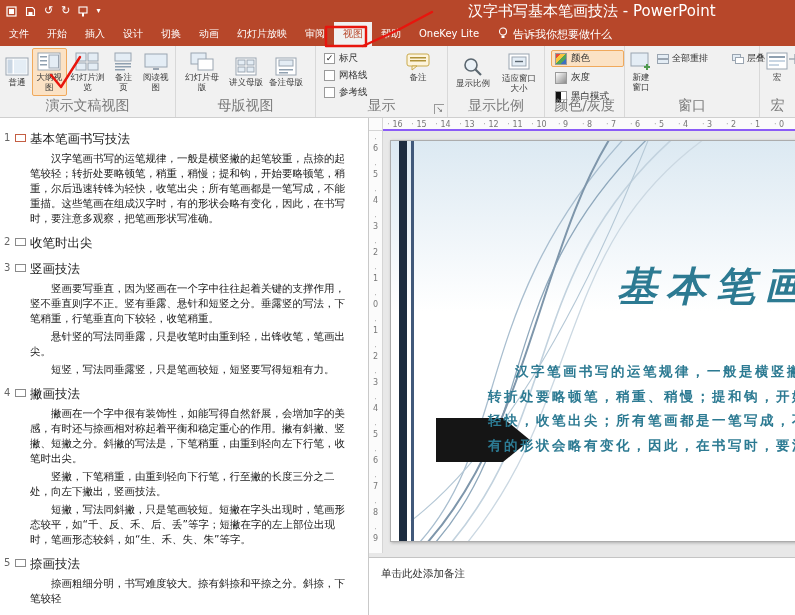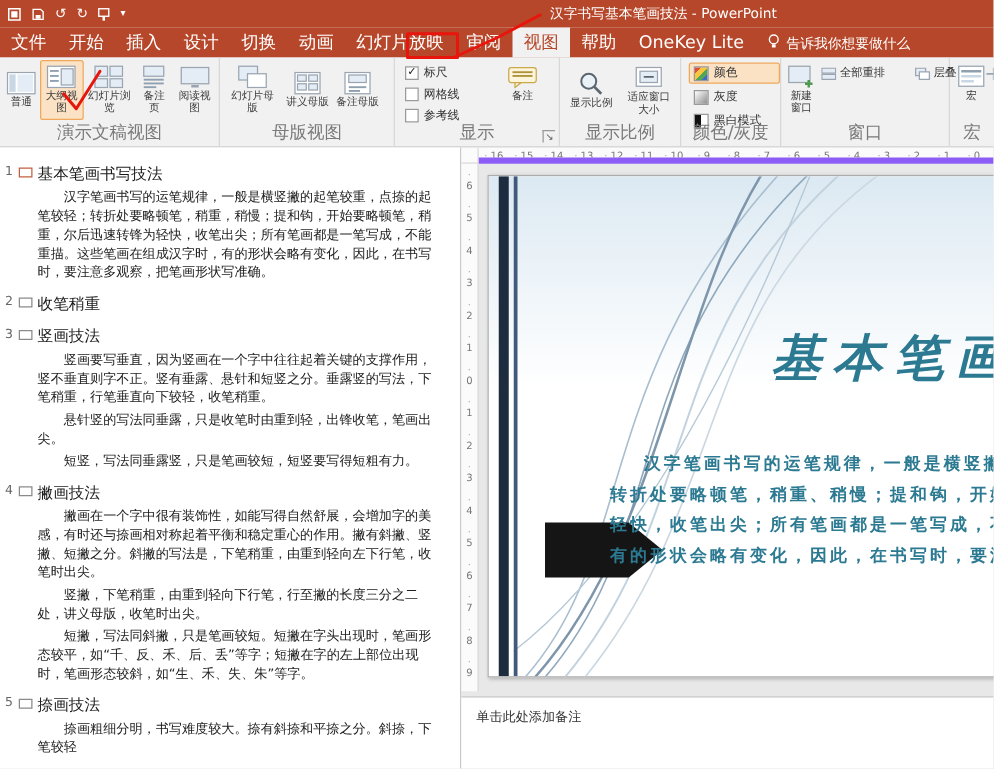--- a/index.html
+++ b/index.html
@@ -4,26 +4,26 @@
 <style>
 *{margin:0;padding:0;box-sizing:border-box}
 html,body{width:795px;height:615px;overflow:hidden;font-family:"DejaVu Sans","Liberation Sans",sans-serif}
 .app{position:relative;width:795px;height:615px;background:#E8E8E8;overflow:hidden}
 
 
 .titlebar{position:absolute;top:0;left:0;width:100%;height:22px;background:var(--accent);color:#fff}
 .qat{position:absolute;left:6px;top:0;height:22px;display:flex;align-items:center;gap:8px}
 .qat .g{font-size:11px;color:#fff;line-height:22px}
 .qat svg{display:block}
-.title-text{position:absolute;left:440px;top:0;line-height:22px;font-size:11px;color:#fff;white-space:nowrap}
+.title-text{position:absolute;left:468px;top:0;line-height:22px;font-size:15px;color:#fff;white-space:nowrap}
 
 
 .menubar{position:absolute;top:22px;left:0;width:100%;height:24px;background:var(--accent);display:flex;align-items:stretch}
 .tabs{display:flex}
-.tab{padding:0 9px;line-height:24px;font-size:14px;color:#fff;white-space:nowrap}
+.tab{padding:0 9px;line-height:24px;font-size:10px;color:#fff;white-space:nowrap}
 .tab.active{background:var(--ribbonBg);color:var(--accent)}
 .tellme{display:flex;align-items:center;gap:5px;padding:0 10px;color:#fff;font-size:11px;white-space:nowrap}
 
 
 .ribbon{position:absolute;top:46px;left:0;width:100%;height:72px;background:var(--ribbonBg);border-bottom:1px solid #CFCFCF}
 .rgroup{position:absolute;top:0;height:71px;border-right:1px solid #D8D8D8}
 .rgroup:last-child{border-right:none}
 .rlabel{position:absolute;bottom:2px;left:0;width:100%;text-align:center;font-size:14px;color:#7A7A7A;white-space:nowrap}
 .rbtns{display:flex;align-items:center;padding:2px 2px 0 2px}
 .rbtn{display:flex;flex-direction:column;align-items:center;gap:2px;padding:3px 2px;font-size:8.5px;color:#3B3B3B;text-align:center;line-height:9.5px;border:1px solid transparent;border-radius:2px;max-width:48px}
@@ -49,21 +49,21 @@
 .o-block{position:relative;padding:0 14px 0 30px;color:#1A1A1A}
 .o-title{font-size:12.5px;margin:9px 0 3px}
 .o-para{font-size:10.5px;line-height:15px;margin:3px 0;text-indent:21px;color:#202020}
 .o-num{position:absolute;left:4px;top:1px;font-size:10px;color:#666;text-indent:0}
 .o-icon{position:absolute;left:15px;top:3px;width:11px;height:8px;border:1px solid #8A8A8A;background:#fff;text-indent:0}
 .o-icon.current{border-color:#C45E43}
 
 
 .rightpane{position:absolute;left:369px;top:118px;right:0;bottom:0;background:#E8E8E8;overflow:hidden}
 .corner{position:absolute;left:0;top:0;width:14px;height:13px;background:#FBFBFB;border-right:1px solid #D5D5D5;border-bottom:1px solid #D5D5D5}
-.hruler{position:absolute;left:14px;right:0;top:0;height:13px;background:#FBFBFB;border-bottom:5px solid #8b5cf6;display:flex;overflow:hidden}
+.hruler{position:absolute;left:14px;right:0;top:0;height:13px;background:#FBFBFB;border-bottom:2px solid #8b5cf6;display:flex;overflow:hidden}
 .rh{flex:0 0 24px;font-size:8px;color:#777;text-align:center;line-height:13px}
 .rh::before{content:"· ";color:#AAA}
 .vruler{position:absolute;left:0;top:13px;width:14px;height:422px;background:#FBFBFB;border-right:1px solid #D5D5D5;display:flex;flex-direction:column;overflow:hidden}
 .rv{flex:0 0 26px;font-size:8px;color:#777;display:flex;flex-direction:column;align-items:center;justify-content:center;line-height:9px}
 .rv::before{content:"·";color:#AAA}
 .slide{position:absolute;left:21px;top:22px;width:600px;height:402px;background:#fff;border:1px solid #ACACAC;overflow:hidden;box-shadow:1px 1px 3px rgba(0,0,0,.25)}
 .grad{position:absolute;left:0;right:0;top:0;height:170px;background:linear-gradient(180deg,#DCE9F2,rgba(255,255,255,0))}
 .curves{position:absolute;left:0;top:0}
 .curves path{fill:none}
 .bar1{position:absolute;left:8px;top:0;bottom:0;width:8px;background:var(--navyBar)}
@@ -367,21 +367,21 @@
 
       <div class="o-block o-para">
         <span class="o-num"></span>
         
         <span>汉字笔画书写的运笔规律，一般是横竖撇的起笔较重，点捺的起笔较轻；转折处要略顿笔，稍重，稍慢；提和钩，开始要略顿笔，稍重，尔后迅速转锋为轻快，收笔出尖；所有笔画都是一笔写成，不能重描。这些笔画在组成汉字时，有的形状会略有变化，因此，在书写时，要注意多观察，把笔画形状写准确。</span>
       </div>
 
       <div class="o-block o-title">
         <span class="o-num">2</span>
         <span class="o-icon"></span>
-        <span>收笔稍重</span>
+        <span>收笔时出尖</span>
       </div>
 
       <div class="o-block o-title">
         <span class="o-num">3</span>
         <span class="o-icon"></span>
         <span>竖画技法</span>
       </div>
 
       <div class="o-block o-para">
         <span class="o-num"></span>
@@ -409,21 +409,21 @@
 
       <div class="o-block o-para">
         <span class="o-num"></span>
         
         <span>撇画在一个字中很有装饰性，如能写得自然舒展，会增加字的美感，有时还与捺画相对称起着平衡和稳定重心的作用。撇有斜撇、竖撇、短撇之分。斜撇的写法是，下笔稍重，由重到轻向左下行笔，收笔时出尖。</span>
       </div>
 
       <div class="o-block o-para">
         <span class="o-num"></span>
         
-        <span>竖撇，下笔稍重，由重到轻向下行笔，行至撇的长度三分之二处，讲义母版，收笔时出尖。</span>
+        <span>竖撇，下笔稍重，由重到轻向下行笔，行至撇的长度三分之二处，向左下撇出，竖画技法。</span>
       </div>
 
       <div class="o-block o-para">
         <span class="o-num"></span>
         
         <span>短撇，写法同斜撇，只是笔画较短。短撇在字头出现时，笔画形态较平，如“千、反、禾、后、丢”等字；短撇在字的左上部位出现时，笔画形态较斜，如“生、禾、失、朱”等字。</span>
       </div>
 
       <div class="o-block o-title">
         <span class="o-num">5</span>

